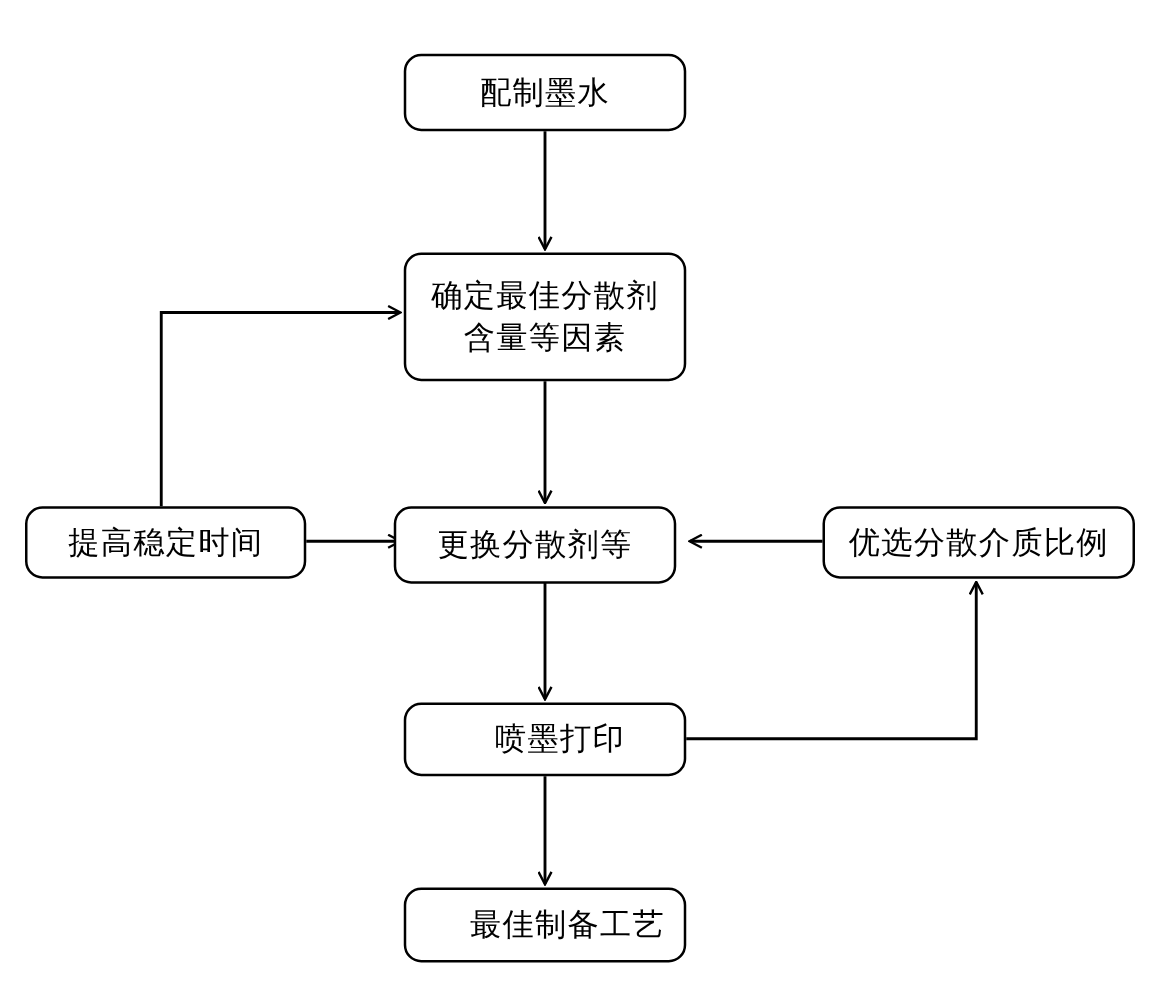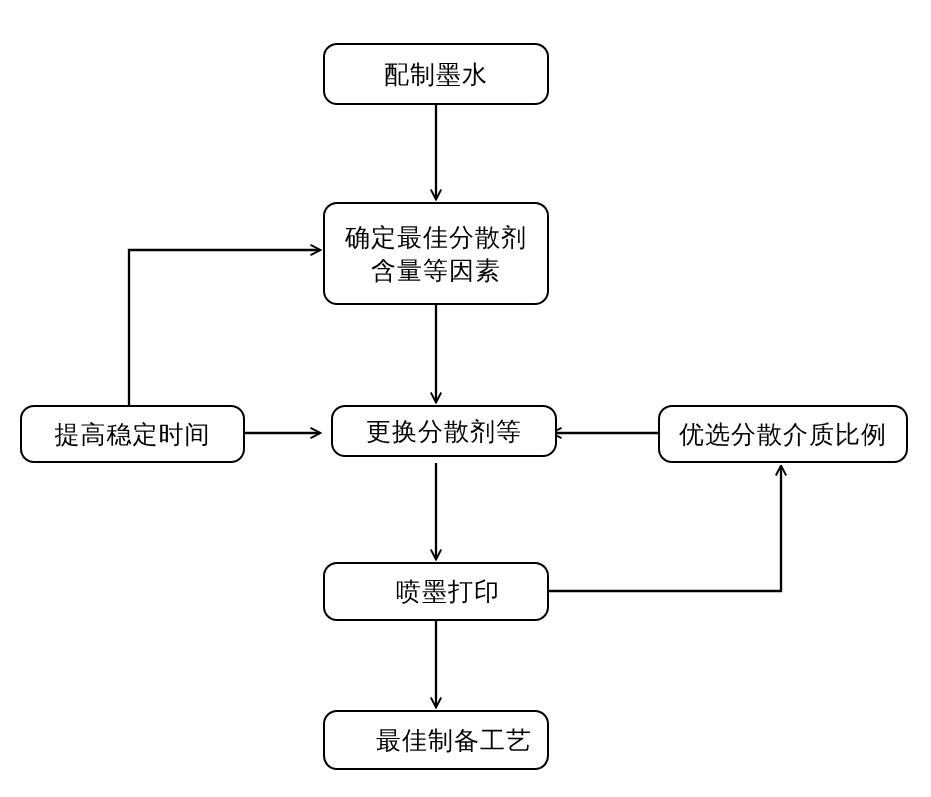--- a/index.html
+++ b/index.html
@@ -84,21 +84,21 @@
 
   <div class="node" style="left:323px; top:202px; width:226px; height:103px;">
     <span class="node-label">确定最佳分散剂
 含量等因素</span>
   </div>
 
   <div class="node" style="left:20px; top:405px; width:225px; height:58px;text-align:center;">
     <span class="node-label">提高稳定时间</span>
   </div>
 
-  <div class="node" style="left:331px; top:405px; width:226px; height:52px;">
+  <div class="node" style="left:315px; top:405px; width:226px; height:62px;">
     <span class="node-label">更换分散剂等</span>
   </div>
 
   <div class="node" style="left:658px; top:405px; width:250px; height:58px;text-align:right;">
     <span class="node-label">优选分散介质比例</span>
   </div>
 
   <div class="node" style="left:323px; top:562px; width:226px; height:59px;padding-left:24px;">
     <span class="node-label">喷墨打印</span>
   </div>

